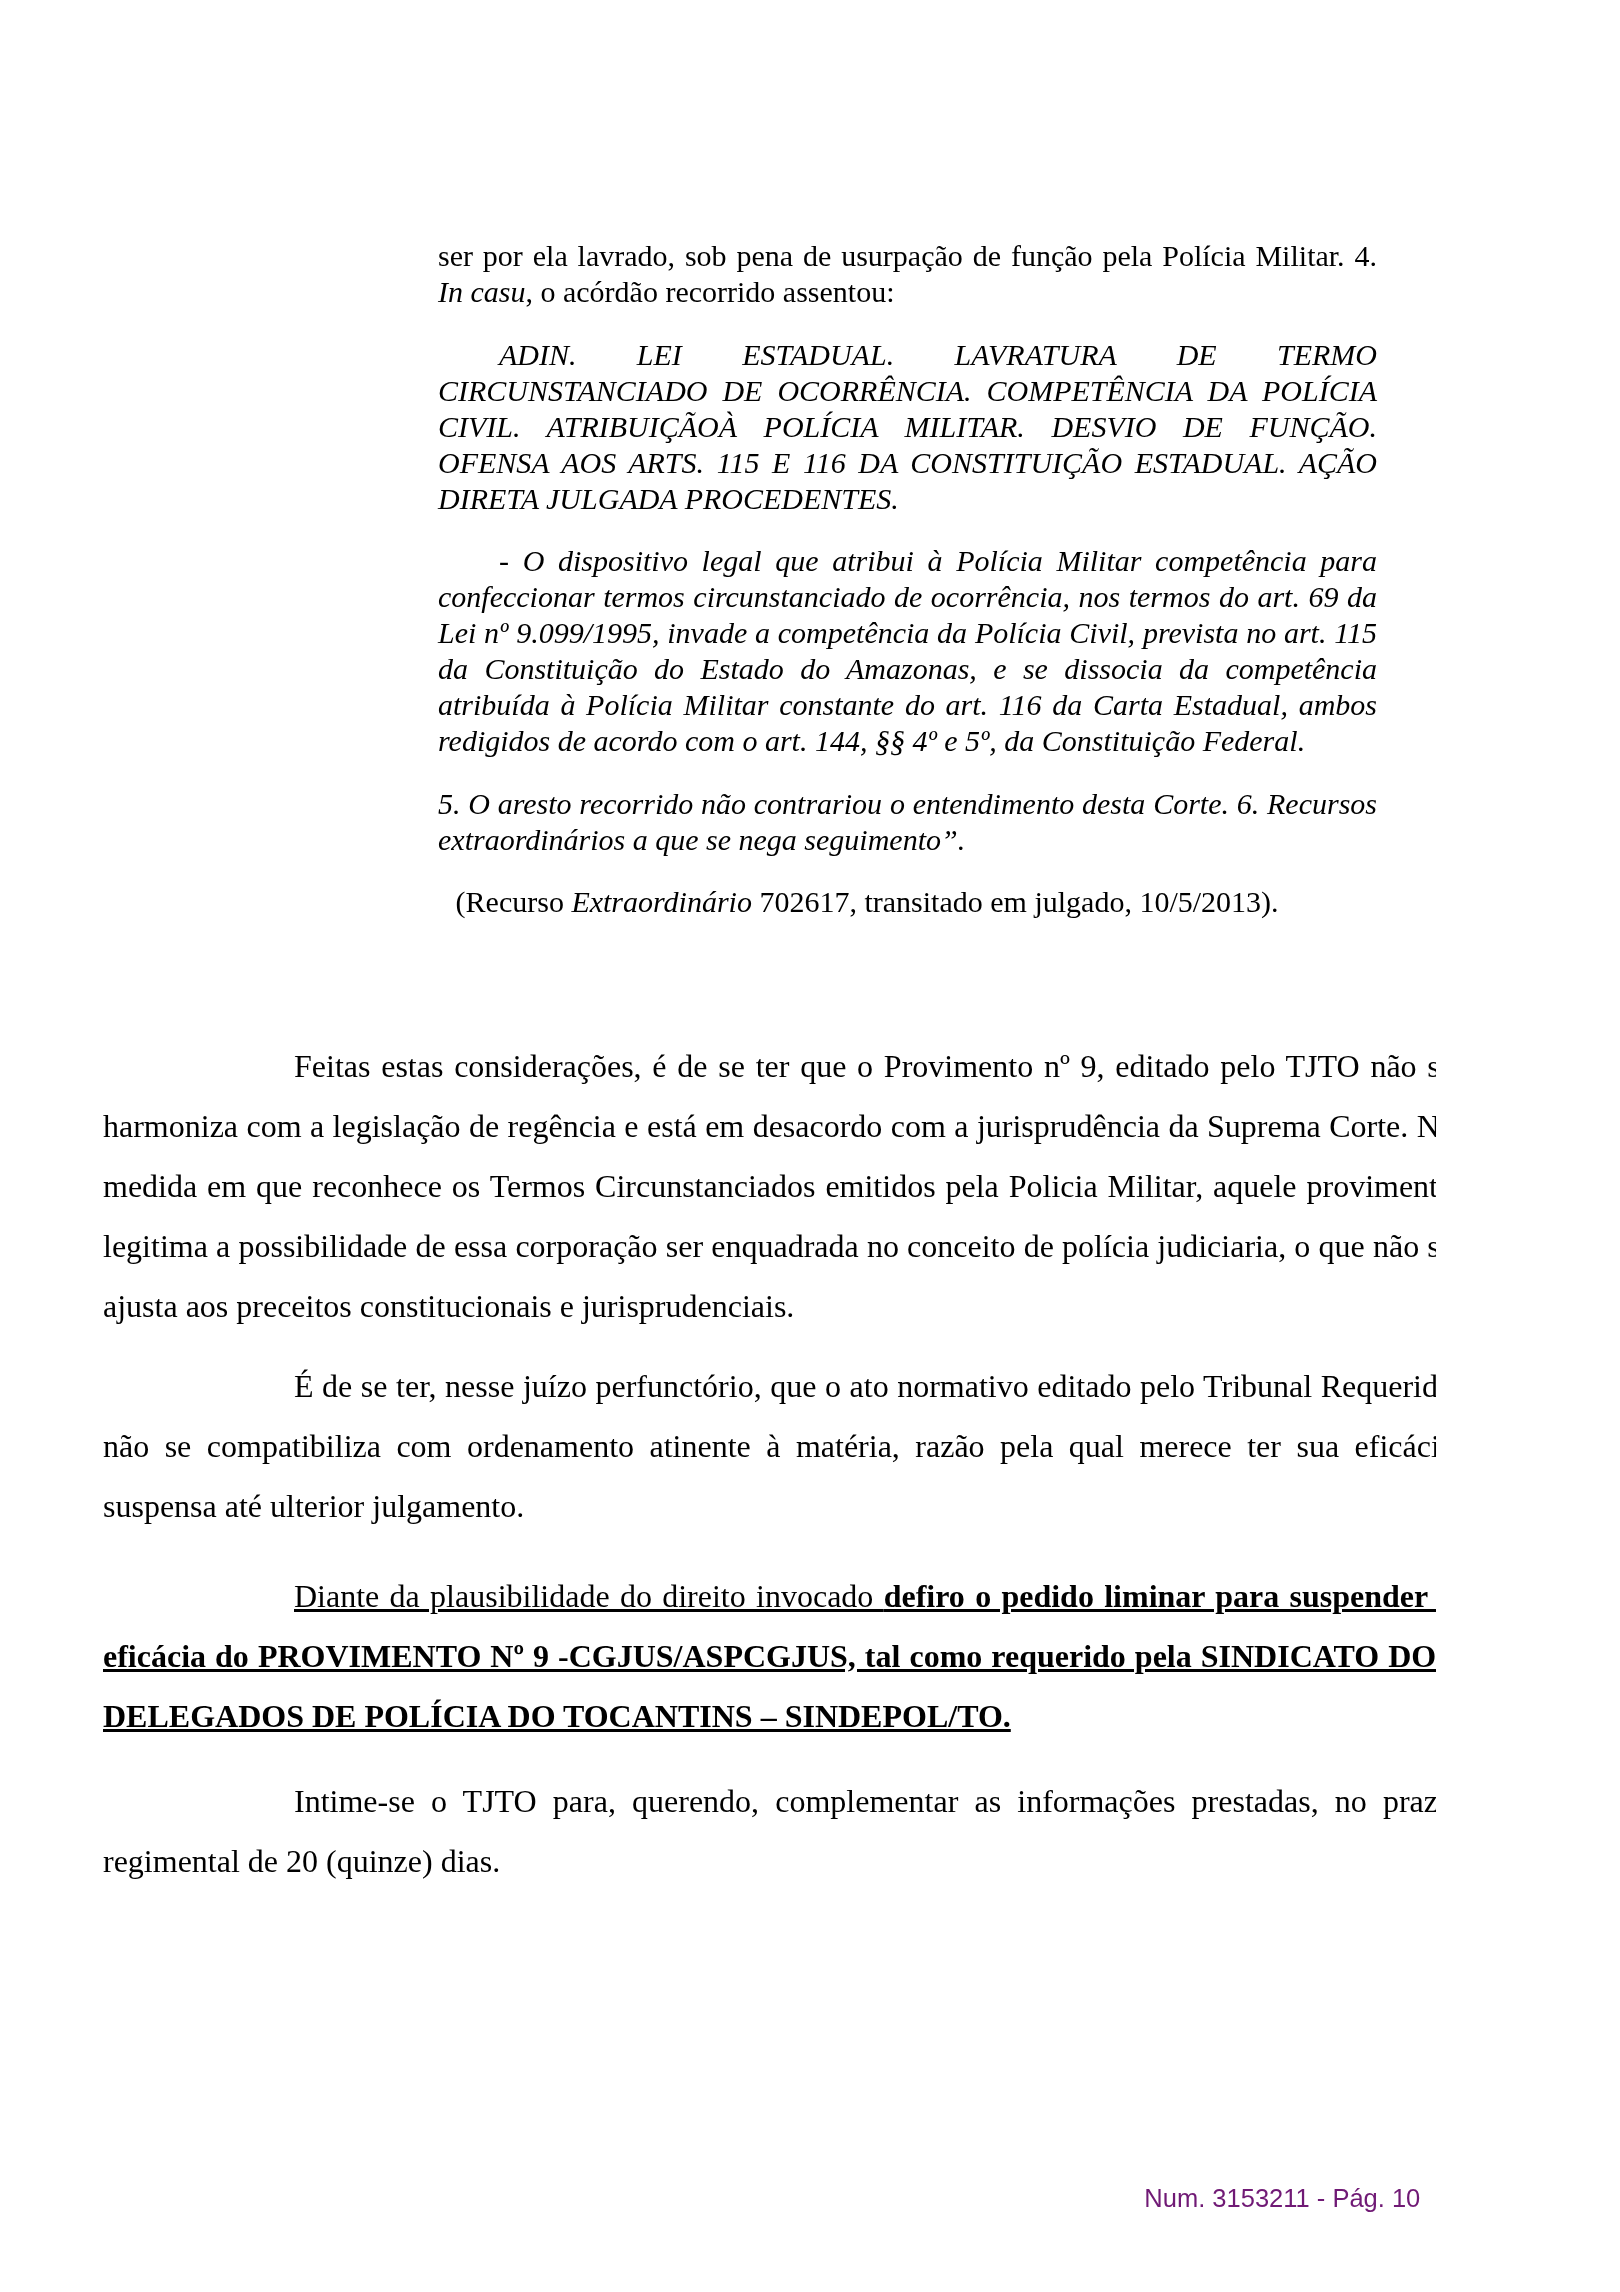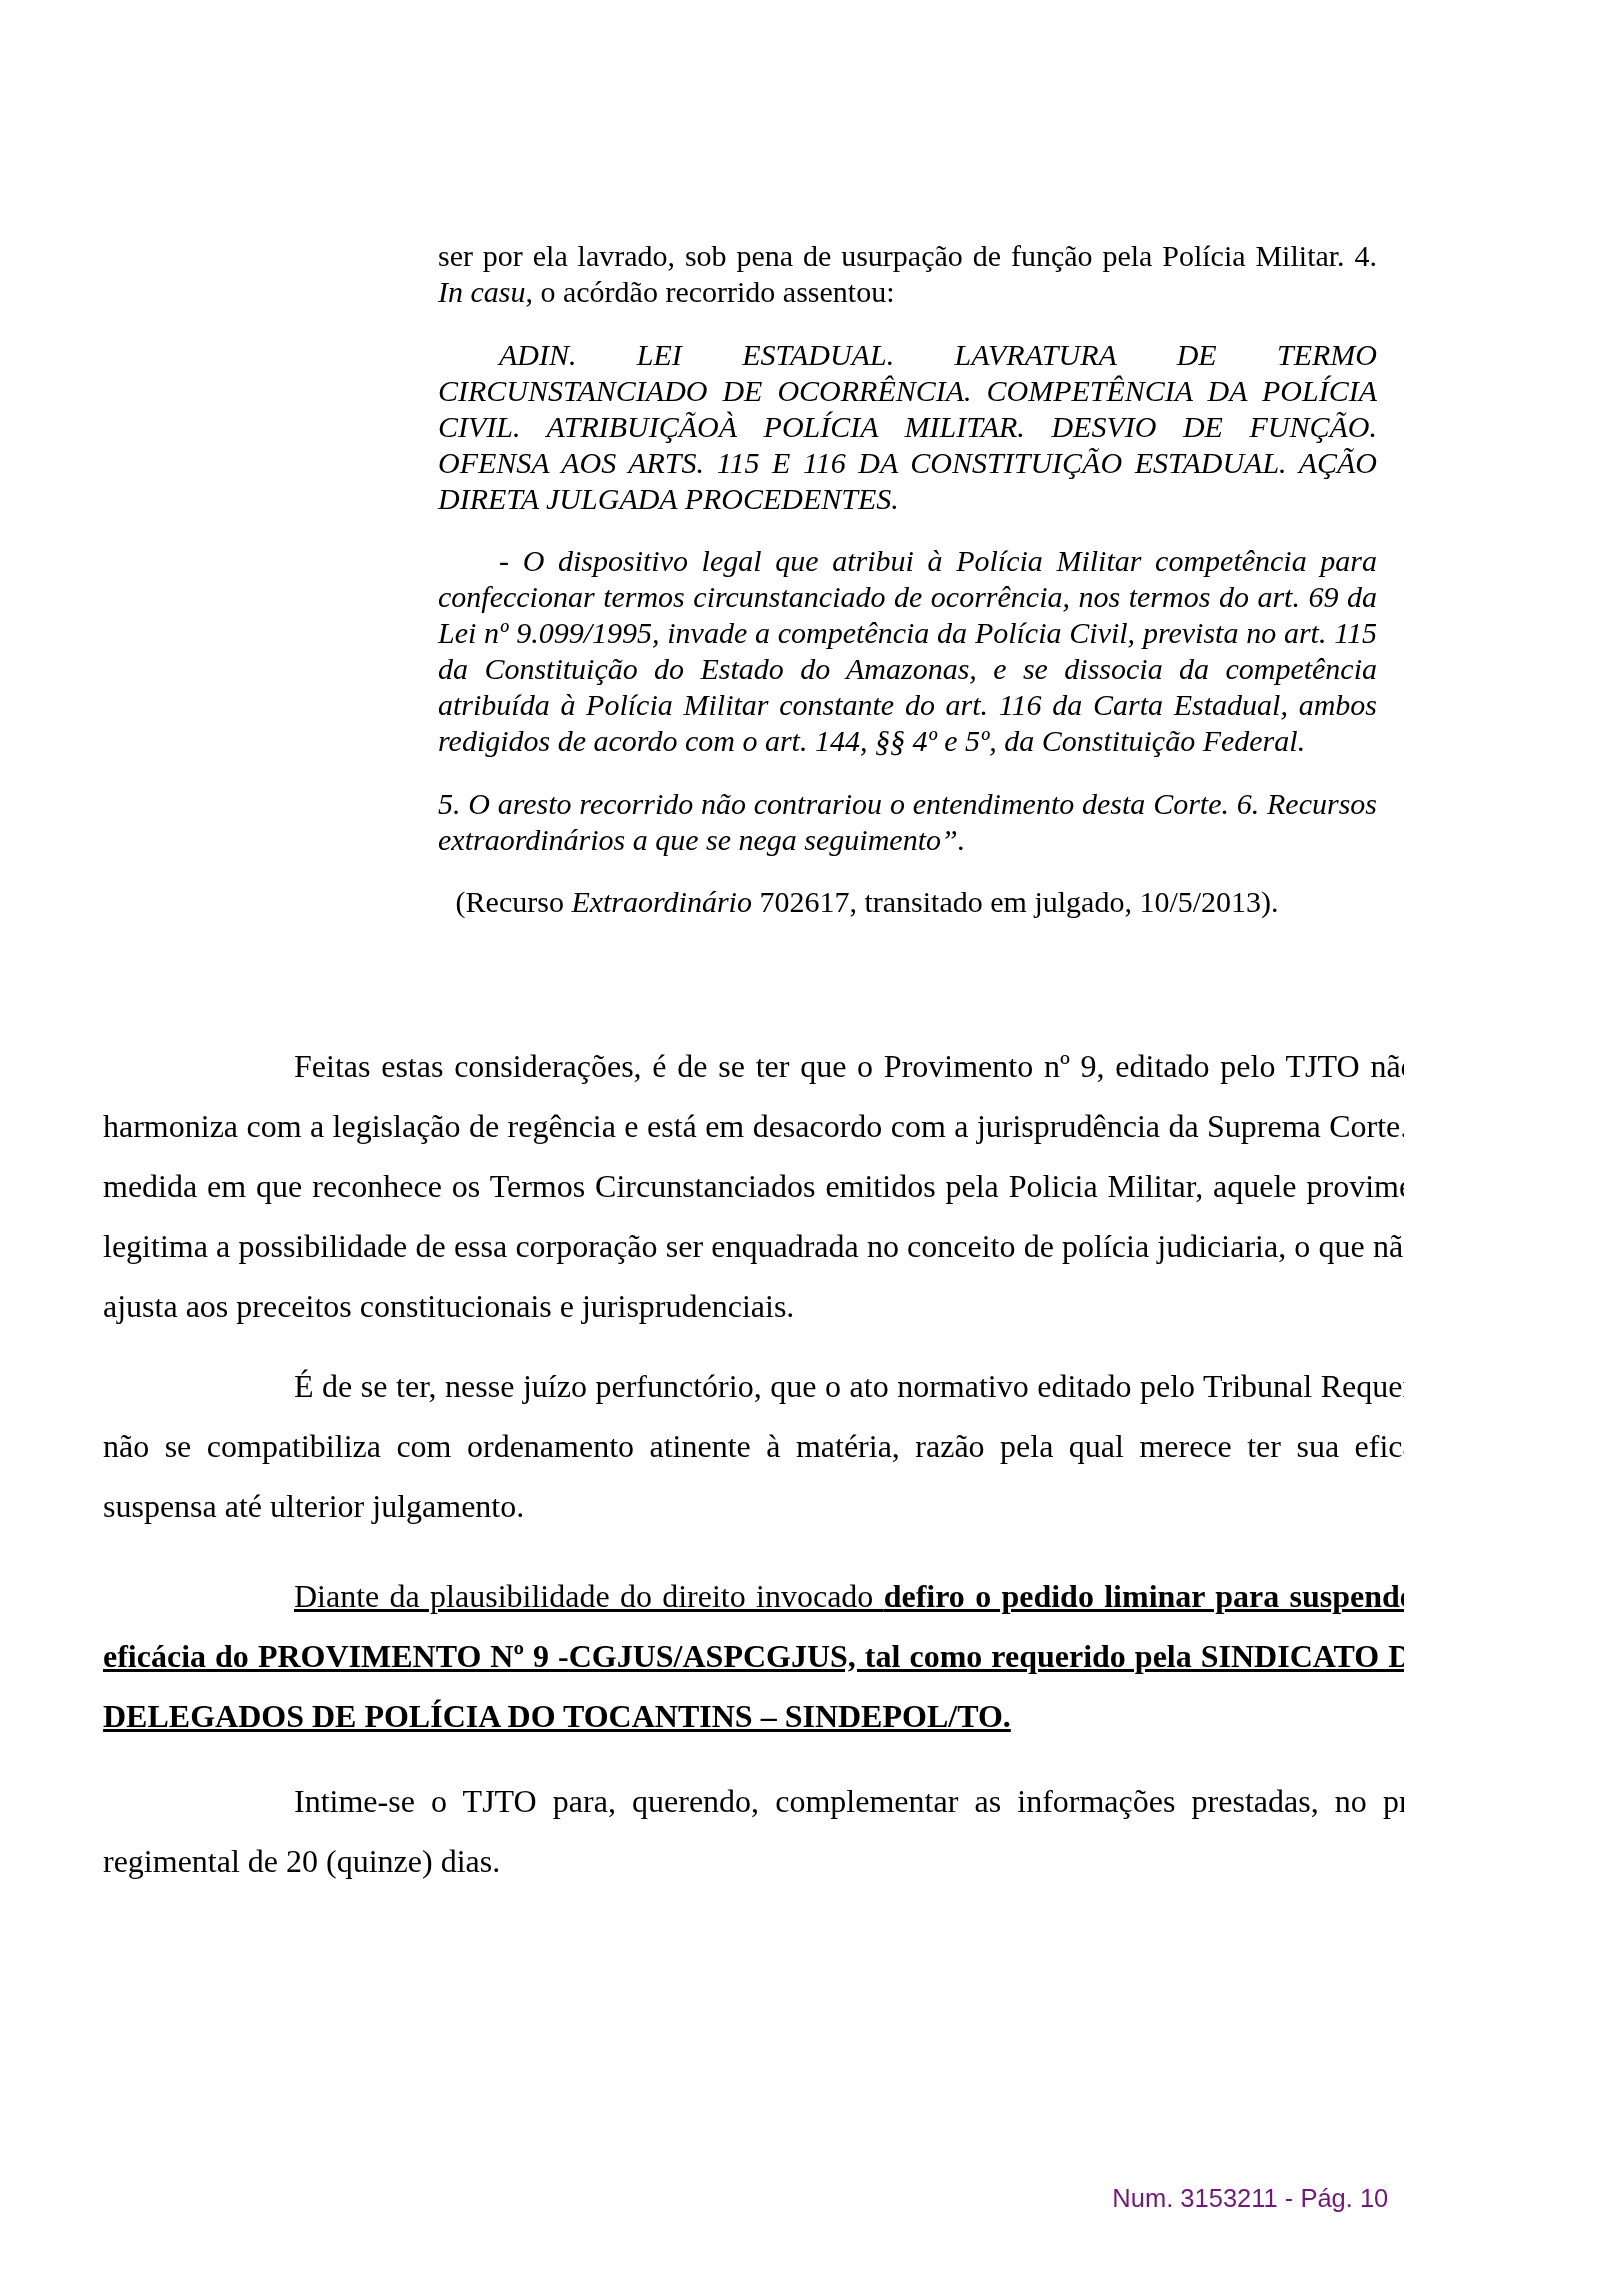--- a/index.html
+++ b/index.html
@@ -8,20 +8,21 @@
     background: #ffffff;
   }
   .page {
     position: relative;
     width: 1404px;
     height: 2293px;
     background: #ffffff;
     color: #000000;
     font-family: "Liberation Serif", "DejaVu Serif", serif;
     overflow: hidden;
+    padding-left: 32px;
   }
   .content {
     position: absolute;
     top: 238px;
     left: 103px;
     width: 1351px;
   }
   p { margin: 0; }
   .quote {
     font-size: 30px;

